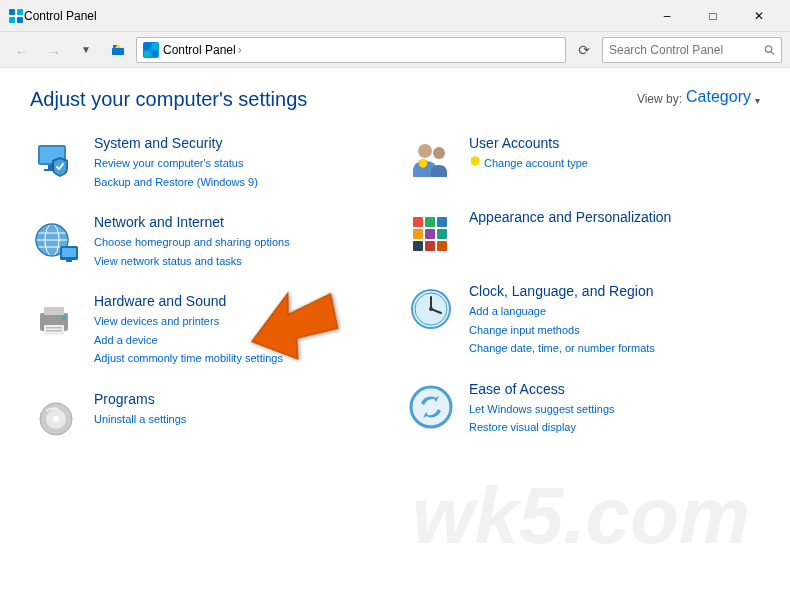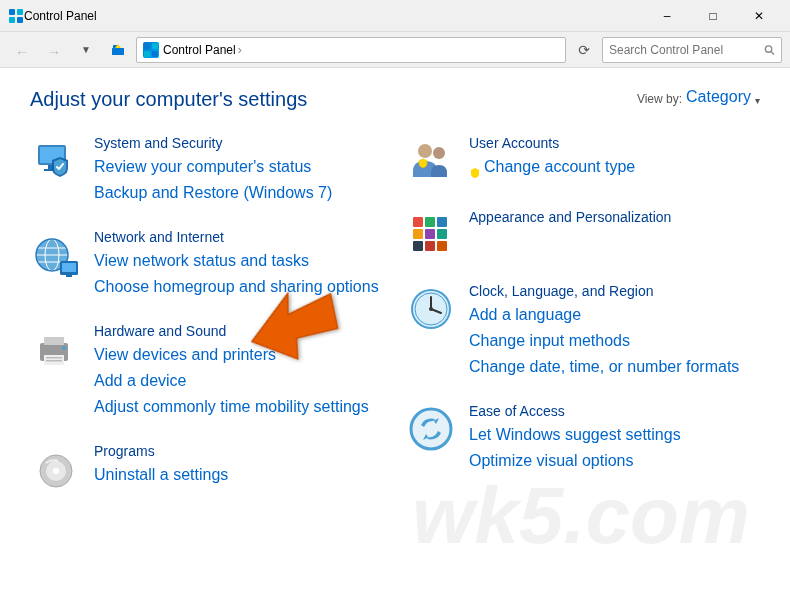--- a/index.html
+++ b/index.html
@@ -194,21 +194,21 @@
     .settings-title {
       color: #003f91;
       font-size: 14px;
       font-weight: 400;
       margin-bottom: 4px;
       cursor: pointer;
     }
 
     .settings-link {
       color: #0066cc;
-      font-size: 16px;
+      font-size: 11px;
       cursor: pointer;
       display: block;
       margin-bottom: 2px;
       line-height: 1.5;
     }
 
     
     .arrow-overlay {
       position: absolute;
       top: 220px;
@@ -305,21 +305,21 @@
             <rect x="14" y="34" width="16" height="2" fill="#1a6fb5"></rect>
 
             <path d="M30 22 L38 25 L38 33 Q38 38 34 40 L30 42 L26 40 Q22 38 22 33 L22 25 Z" fill="#0f5fa8" opacity="0.9"></path>
             <path d="M30 24 L36 26.5 L36 33 Q36 37 32.5 39 L30 40 L27.5 39 Q24 37 24 33 L24 26.5 Z" fill="#4a9fd4"></path>
             <polyline points="27,32 29,34 33,29" stroke="white" stroke-width="2" fill="none" stroke-linecap="round" stroke-linejoin="round"></polyline>
           </svg>
         </div>
         <div class="settings-text">
           <div class="settings-title">System and Security</div>
           <span class="settings-link">Review your computer's status</span>
-          <span class="settings-link">Backup and Restore (Windows 7)</span>
+          <span class="settings-link">Backup and Restore (Windows 9)</span>
         </div>
       </div>
 
       <div class="settings-item">
         <div class="settings-icon">
           <svg width="52" height="52" viewBox="0 0 52 52">
 
             <circle cx="22" cy="26" r="16" fill="#4a9fd4" opacity="0.85"></circle>
             <ellipse cx="22" cy="26" rx="7" ry="16" fill="none" stroke="white" stroke-width="1"></ellipse>
             <line x1="6" y1="26" x2="38" y2="26" stroke="white" stroke-width="1"></line>
@@ -327,22 +327,22 @@
             <line x1="8" y1="33" x2="36" y2="33" stroke="white" stroke-width="1"></line>
             <circle cx="22" cy="26" r="16" fill="none" stroke="#2a7abf" stroke-width="1.5"></circle>
 
             <rect x="30" y="32" width="18" height="14" rx="1.5" fill="#1a6fb5"></rect>
             <rect x="32" y="34" width="14" height="9" fill="#5ab3f0"></rect>
             <rect x="36" y="46" width="6" height="2" fill="#1a6fb5"></rect>
           </svg>
         </div>
         <div class="settings-text">
           <div class="settings-title">Network and Internet</div>
+          <span class="settings-link">Choose homegroup and sharing options</span>
           <span class="settings-link">View network status and tasks</span>
-          <span class="settings-link">Choose homegroup and sharing options</span>
         </div>
       </div>
 
       <div class="settings-item">
         <div class="settings-icon">
           <svg width="52" height="52" viewBox="0 0 52 52">
 
             <rect x="10" y="20" width="28" height="18" rx="2" fill="#999"></rect>
             <rect x="14" y="14" width="20" height="8" fill="#ccc"></rect>
             <rect x="14" y="32" width="20" height="10" fill="#eee"></rect>
@@ -388,21 +388,21 @@
             <circle cx="20" cy="16" r="7" fill="#c8a882"></circle>
             <path d="M8 36 Q8 26 20 26 Q32 26 32 36 L32 42 L8 42 Z" fill="#5b8fc9"></path>
             <circle cx="34" cy="18" r="6" fill="#b8957a"></circle>
             <path d="M26 38 Q26 30 34 30 Q42 30 42 38 L42 42 L26 42 Z" fill="#4a7ab5"></path>
 
             <path d="M18 24 L22 25.5 L22 29 Q22 31 20 32 L18 33 L16 32 Q14 31 14 29 L14 25.5 Z" fill="#ffd700" stroke="#e6b800" stroke-width="0.5"></path>
           </svg>
         </div>
         <div class="settings-text">
           <div class="settings-title">User Accounts</div>
-          <span class="settings-link" style="display:flex; align-items:flex-end; gap:3px;">
+          <span class="settings-link" style="display:flex; align-items:flex-start; gap:3px;">
             <svg width="12" height="12" viewBox="0 0 12 12">
                 <path d="M6 1 L10 3 L10 7 Q10 10 6 11 Q2 10 2 7 L2 3 Z" fill="#ffd700"></path>
               </svg>
             Change account type
           </span>
         </div>
       </div>
 
       <div class="settings-item">
         <div class="settings-icon">
@@ -452,21 +452,21 @@
             <circle cx="26" cy="26" r="20" fill="#4a9fd4" opacity="0.15"></circle>
             <circle cx="26" cy="26" r="20" stroke="#4a9fd4" stroke-width="3" fill="none"></circle>
 
             <path d="M16 22 Q20 14 30 16 L28 18 L34 15 L31 21 L29 18 Q22 17 19 24 Z" fill="#4a9fd4"></path>
             <path d="M36 30 Q32 38 22 36 L24 34 L18 37 L21 31 L23 34 Q30 35 33 28 Z" fill="#4a9fd4"></path>
           </svg>
         </div>
         <div class="settings-text">
           <div class="settings-title">Ease of Access</div>
           <span class="settings-link">Let Windows suggest settings</span>
-          <span class="settings-link">Optimize visual options</span>
+          <span class="settings-link">Restore visual display</span>
         </div>
       </div>
 
     </div>
   </div>
 
   <div class="arrow-overlay">
     <svg width="100" height="80" viewBox="0 0 100 80">
       <defs>
         <filter id="shadow" x="-20%" y="-20%" width="140%" height="140%">

